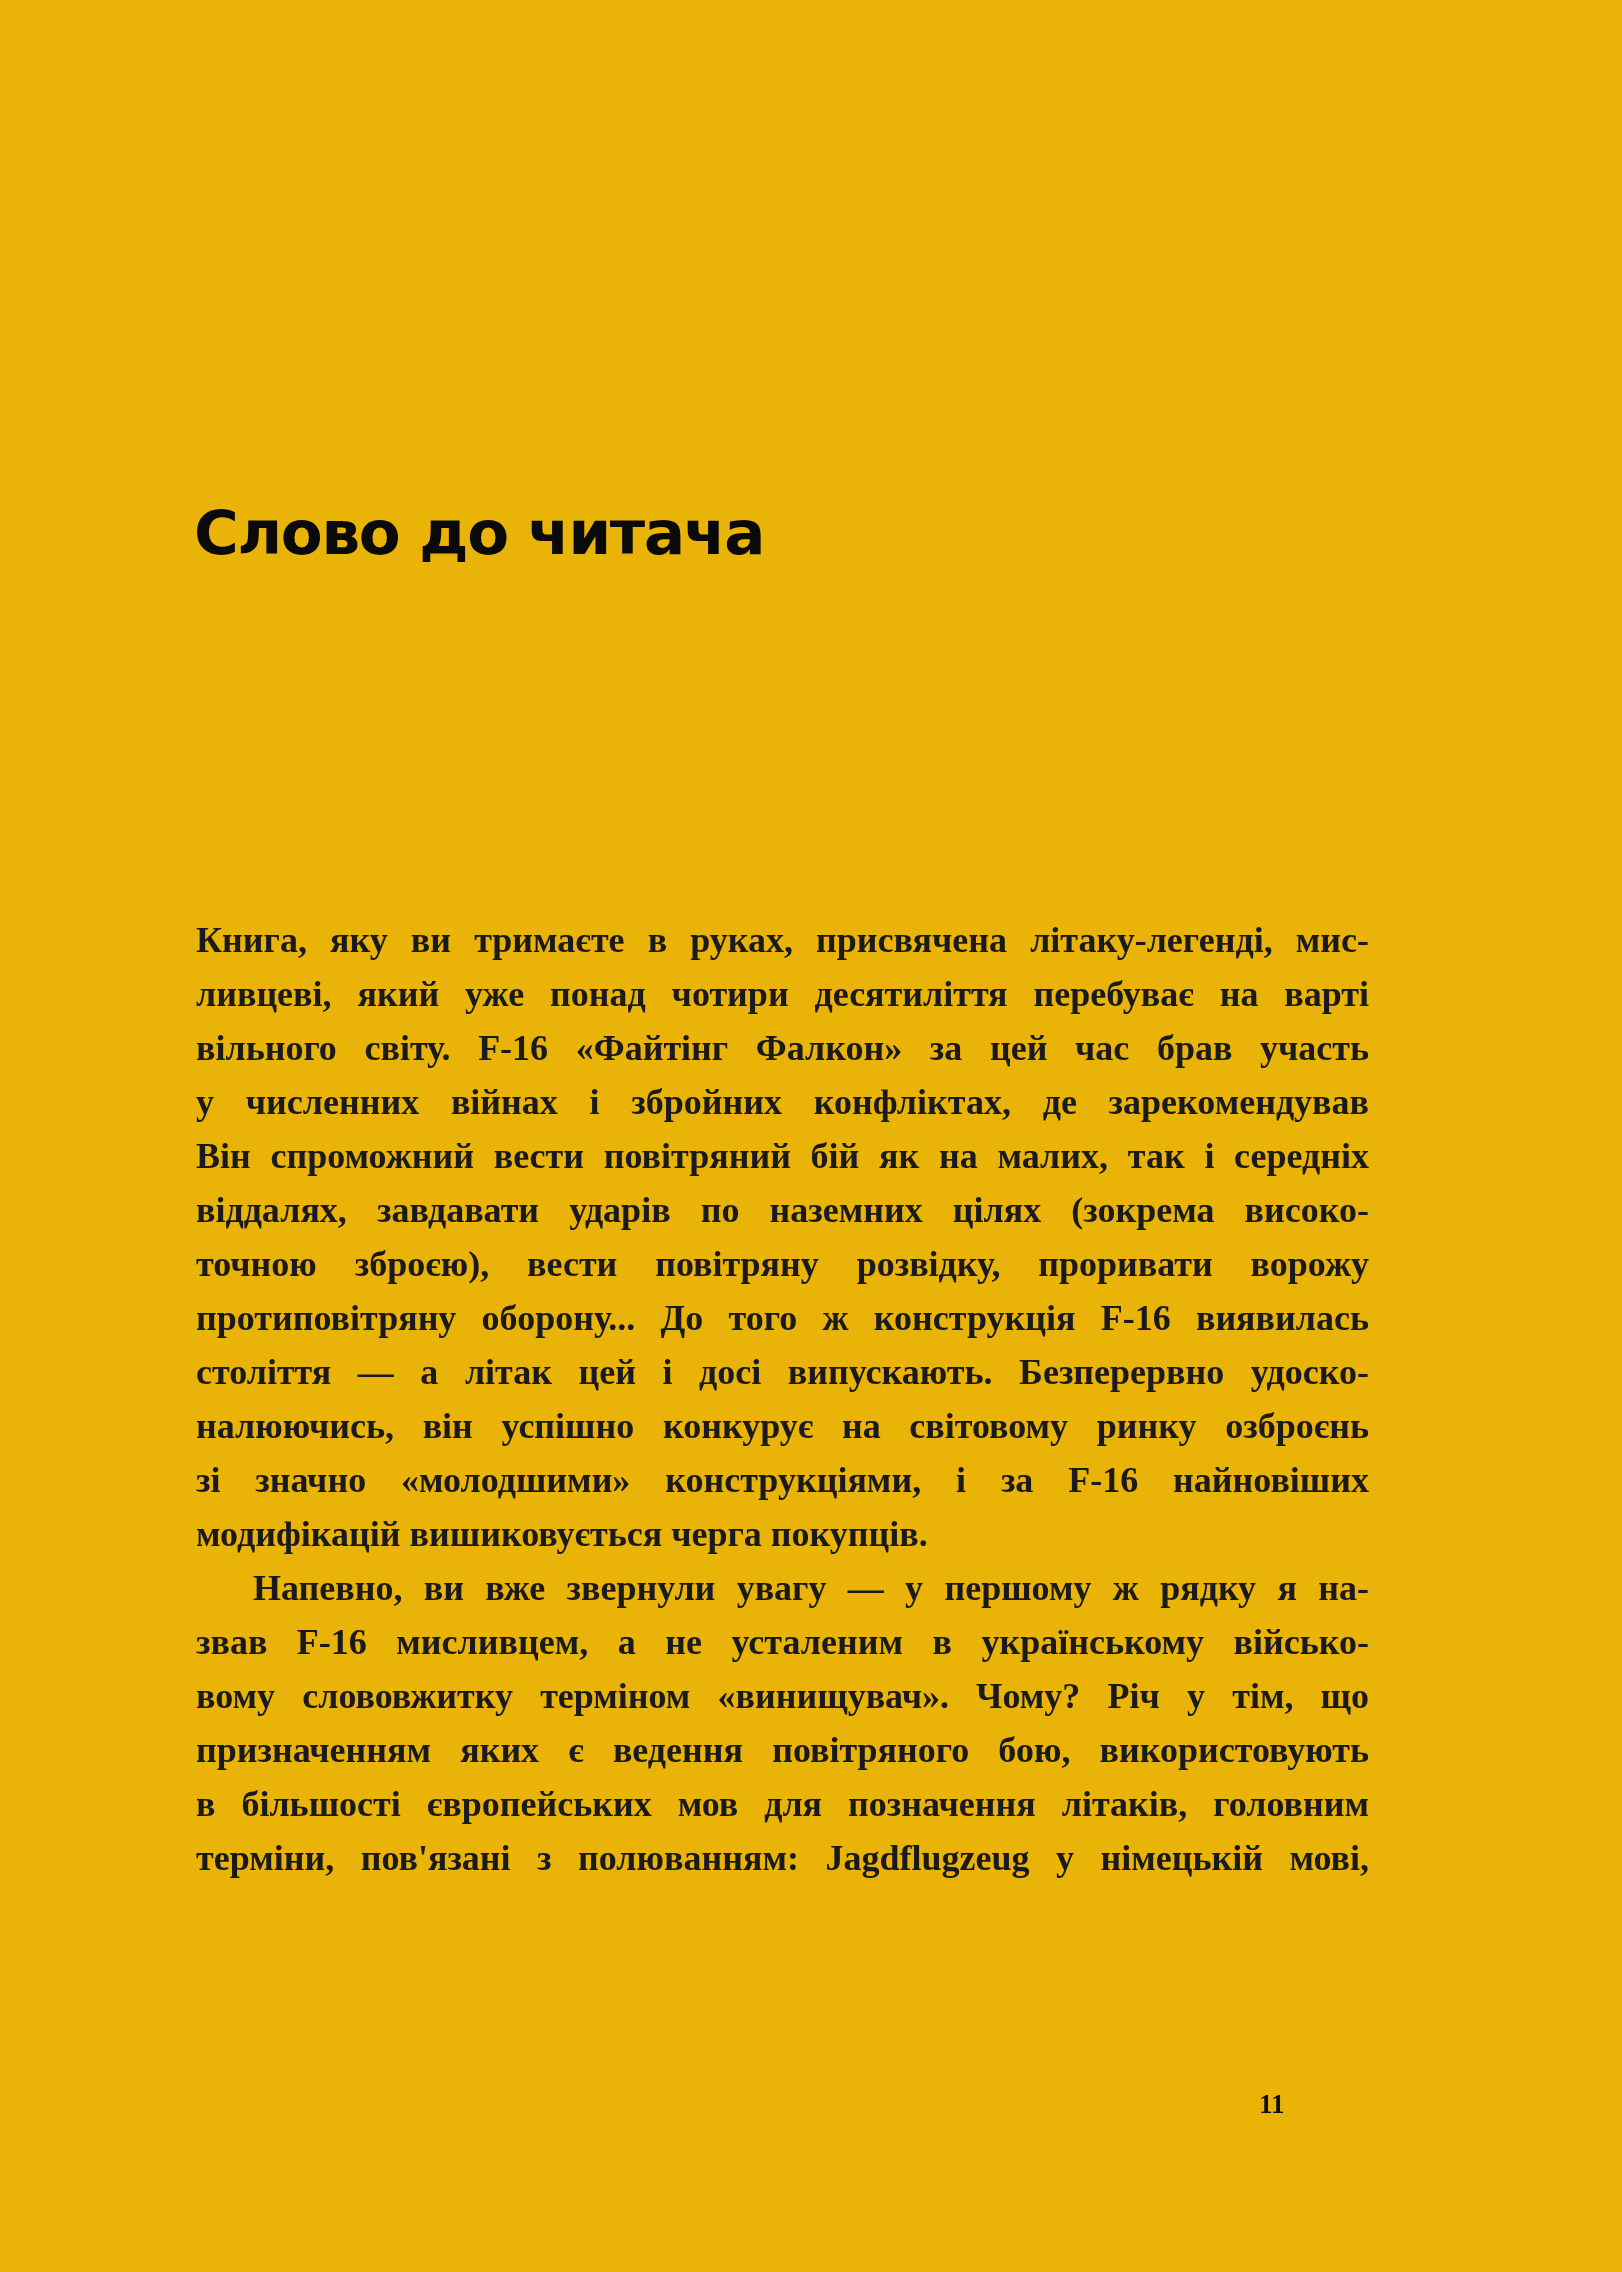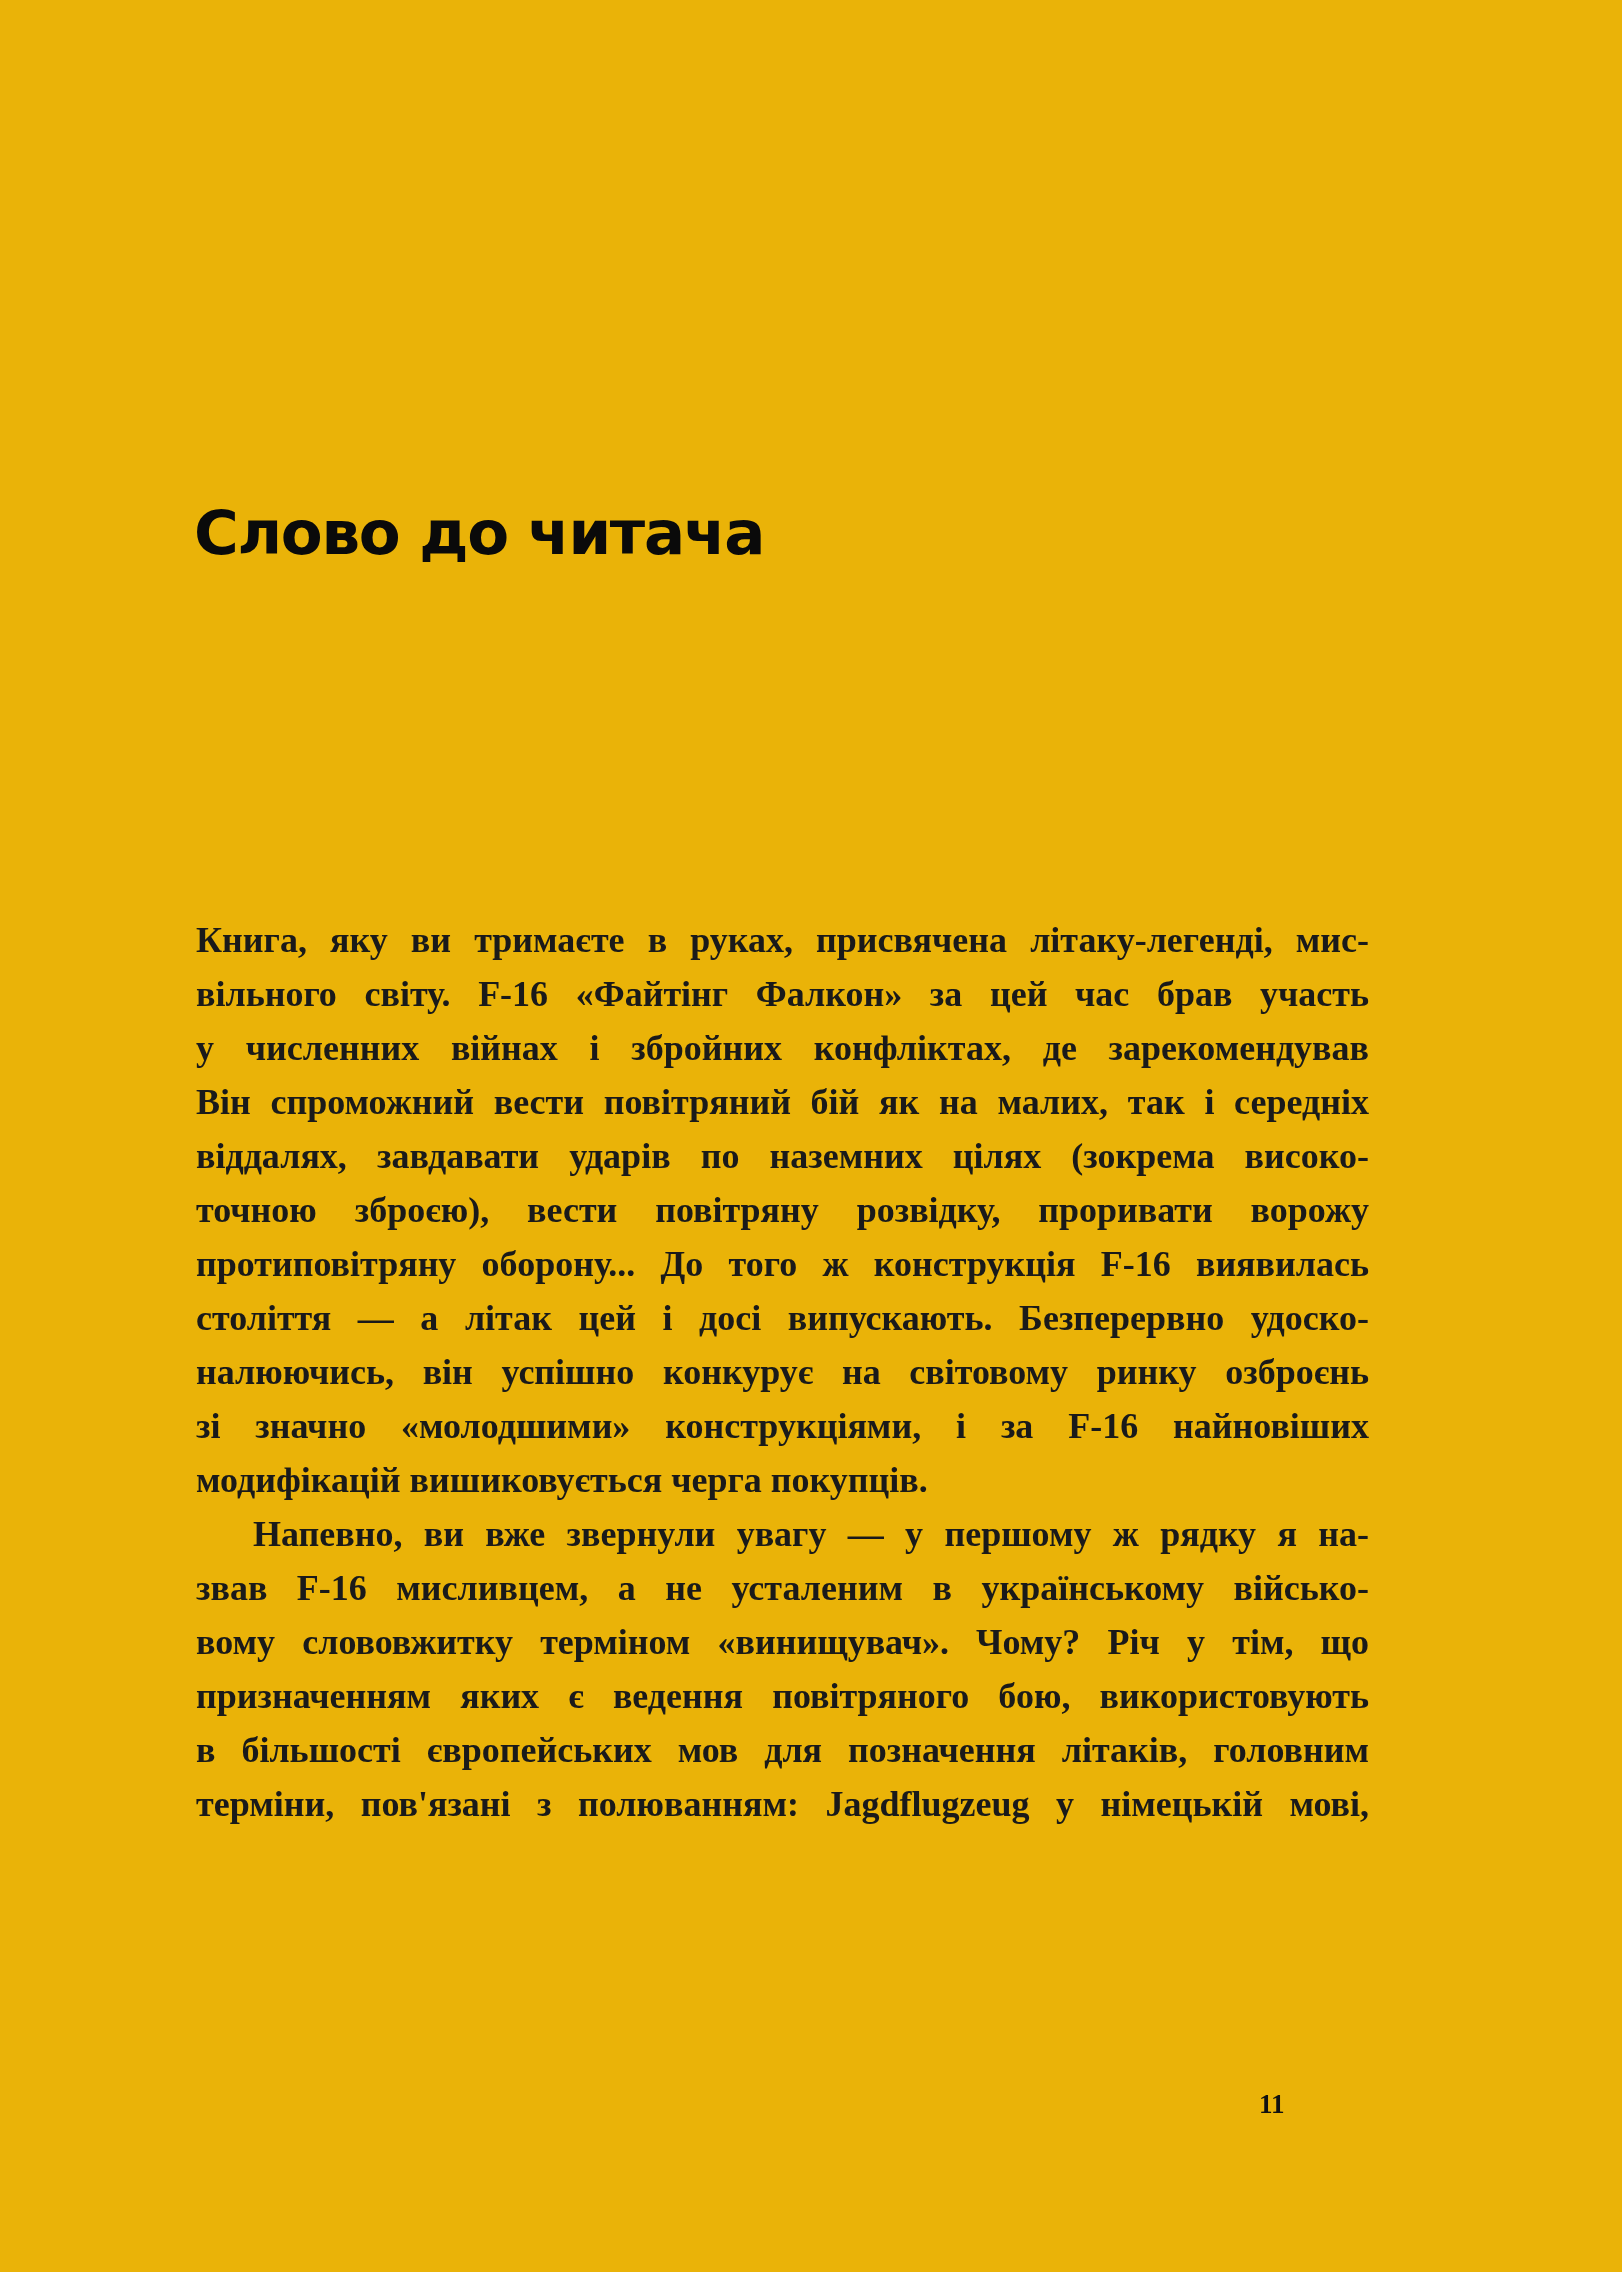--- a/index.html
+++ b/index.html
@@ -73,20 +73,21 @@
 <body>
 
 <div class="page">
 
   <h1 class="chapter-title">Слово до читача</h1>
 
   <div class="body-text">
 
     <div>
       <span class="line">Книга, яку ви тримаєте в руках, присвячена літаку-легенді, мис-</span>
+      <span class="line">ливцеві, який уже понад чотири десятиліття перебуває на варті</span>
       <span class="line">вільного світу. F-16 «Файтінг Фалкон» за цей час брав участь</span>
       <span class="line">у численних війнах і збройних конфліктах, де зарекомендував</span>
       <span class="line">Він спроможний вести повітряний бій як на малих, так і середніх</span>
       <span class="line">віддалях, завдавати ударів по наземних цілях (зокрема високо-</span>
       <span class="line">точною зброєю), вести повітряну розвідку, проривати ворожу</span>
       <span class="line">протиповітряну оборону... До того ж конструкція F-16 виявилась</span>
       <span class="line">століття — а літак цей і досі випускають. Безперервно удоско-</span>
       <span class="line">налюючись, він успішно конкурує на світовому ринку озброєнь</span>
       <span class="line">зі значно «молодшими» конструкціями, і за F-16 найновіших</span>
       <span class="line last">модифікацій вишиковується черга покупців.</span>

